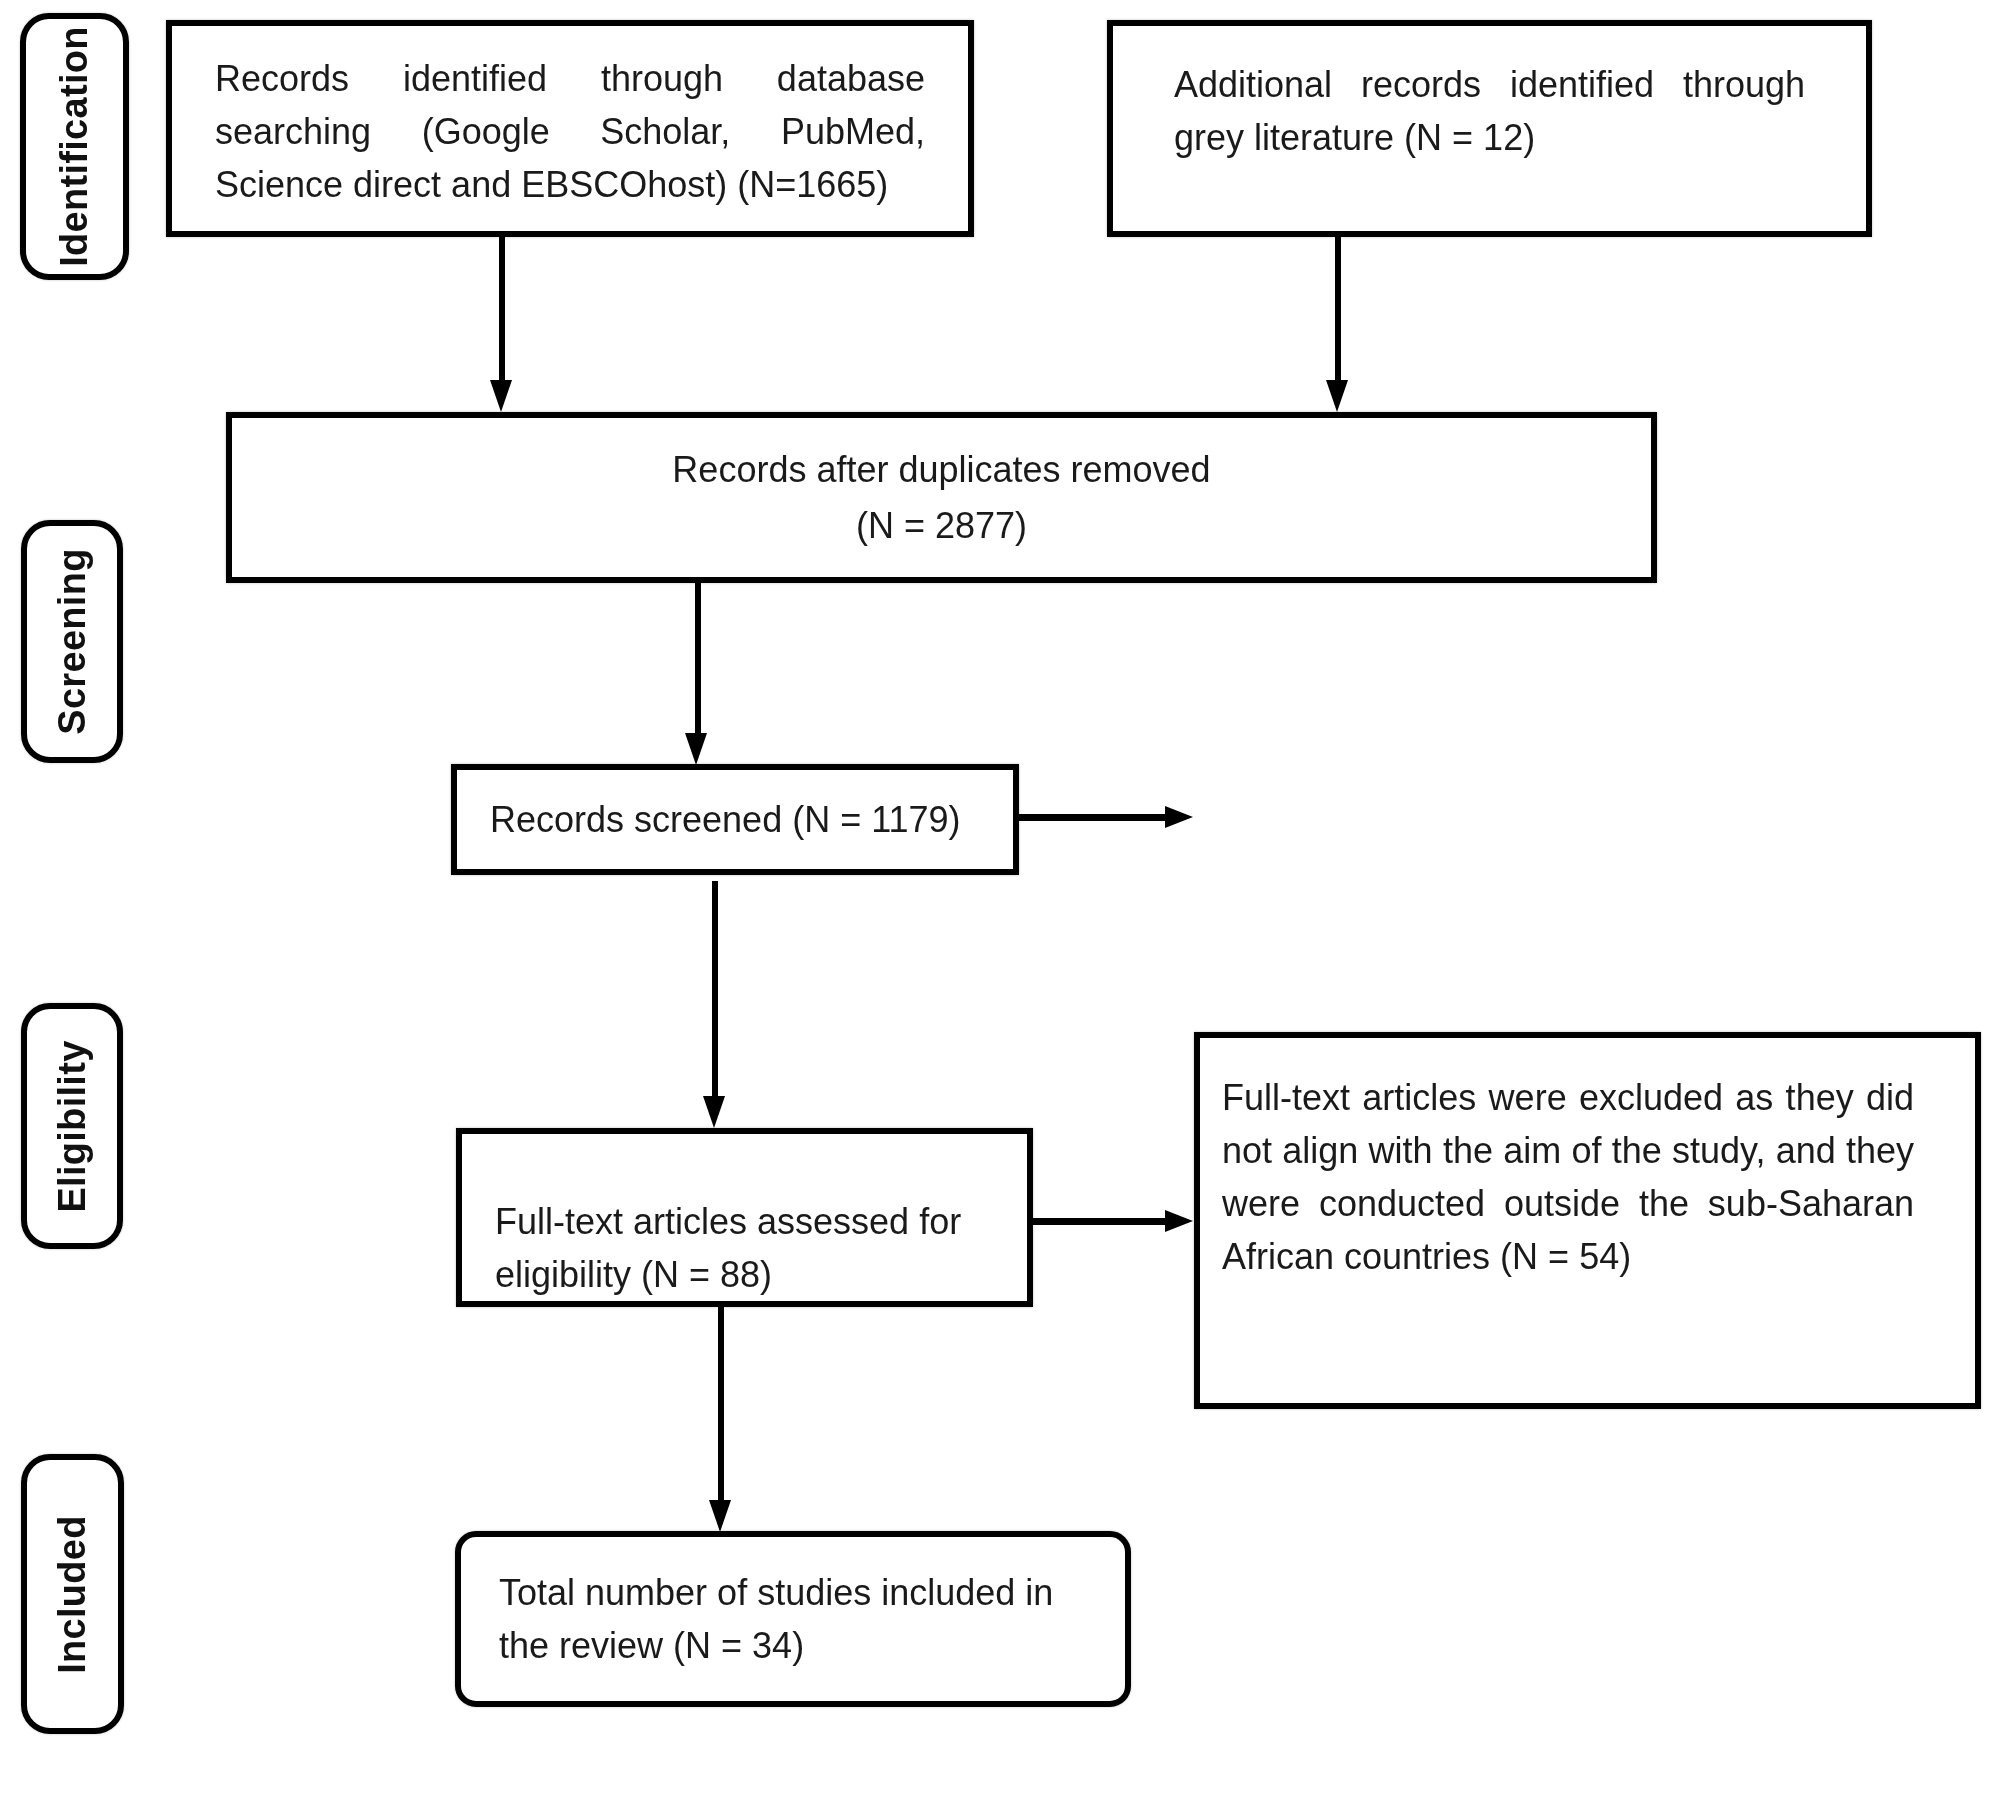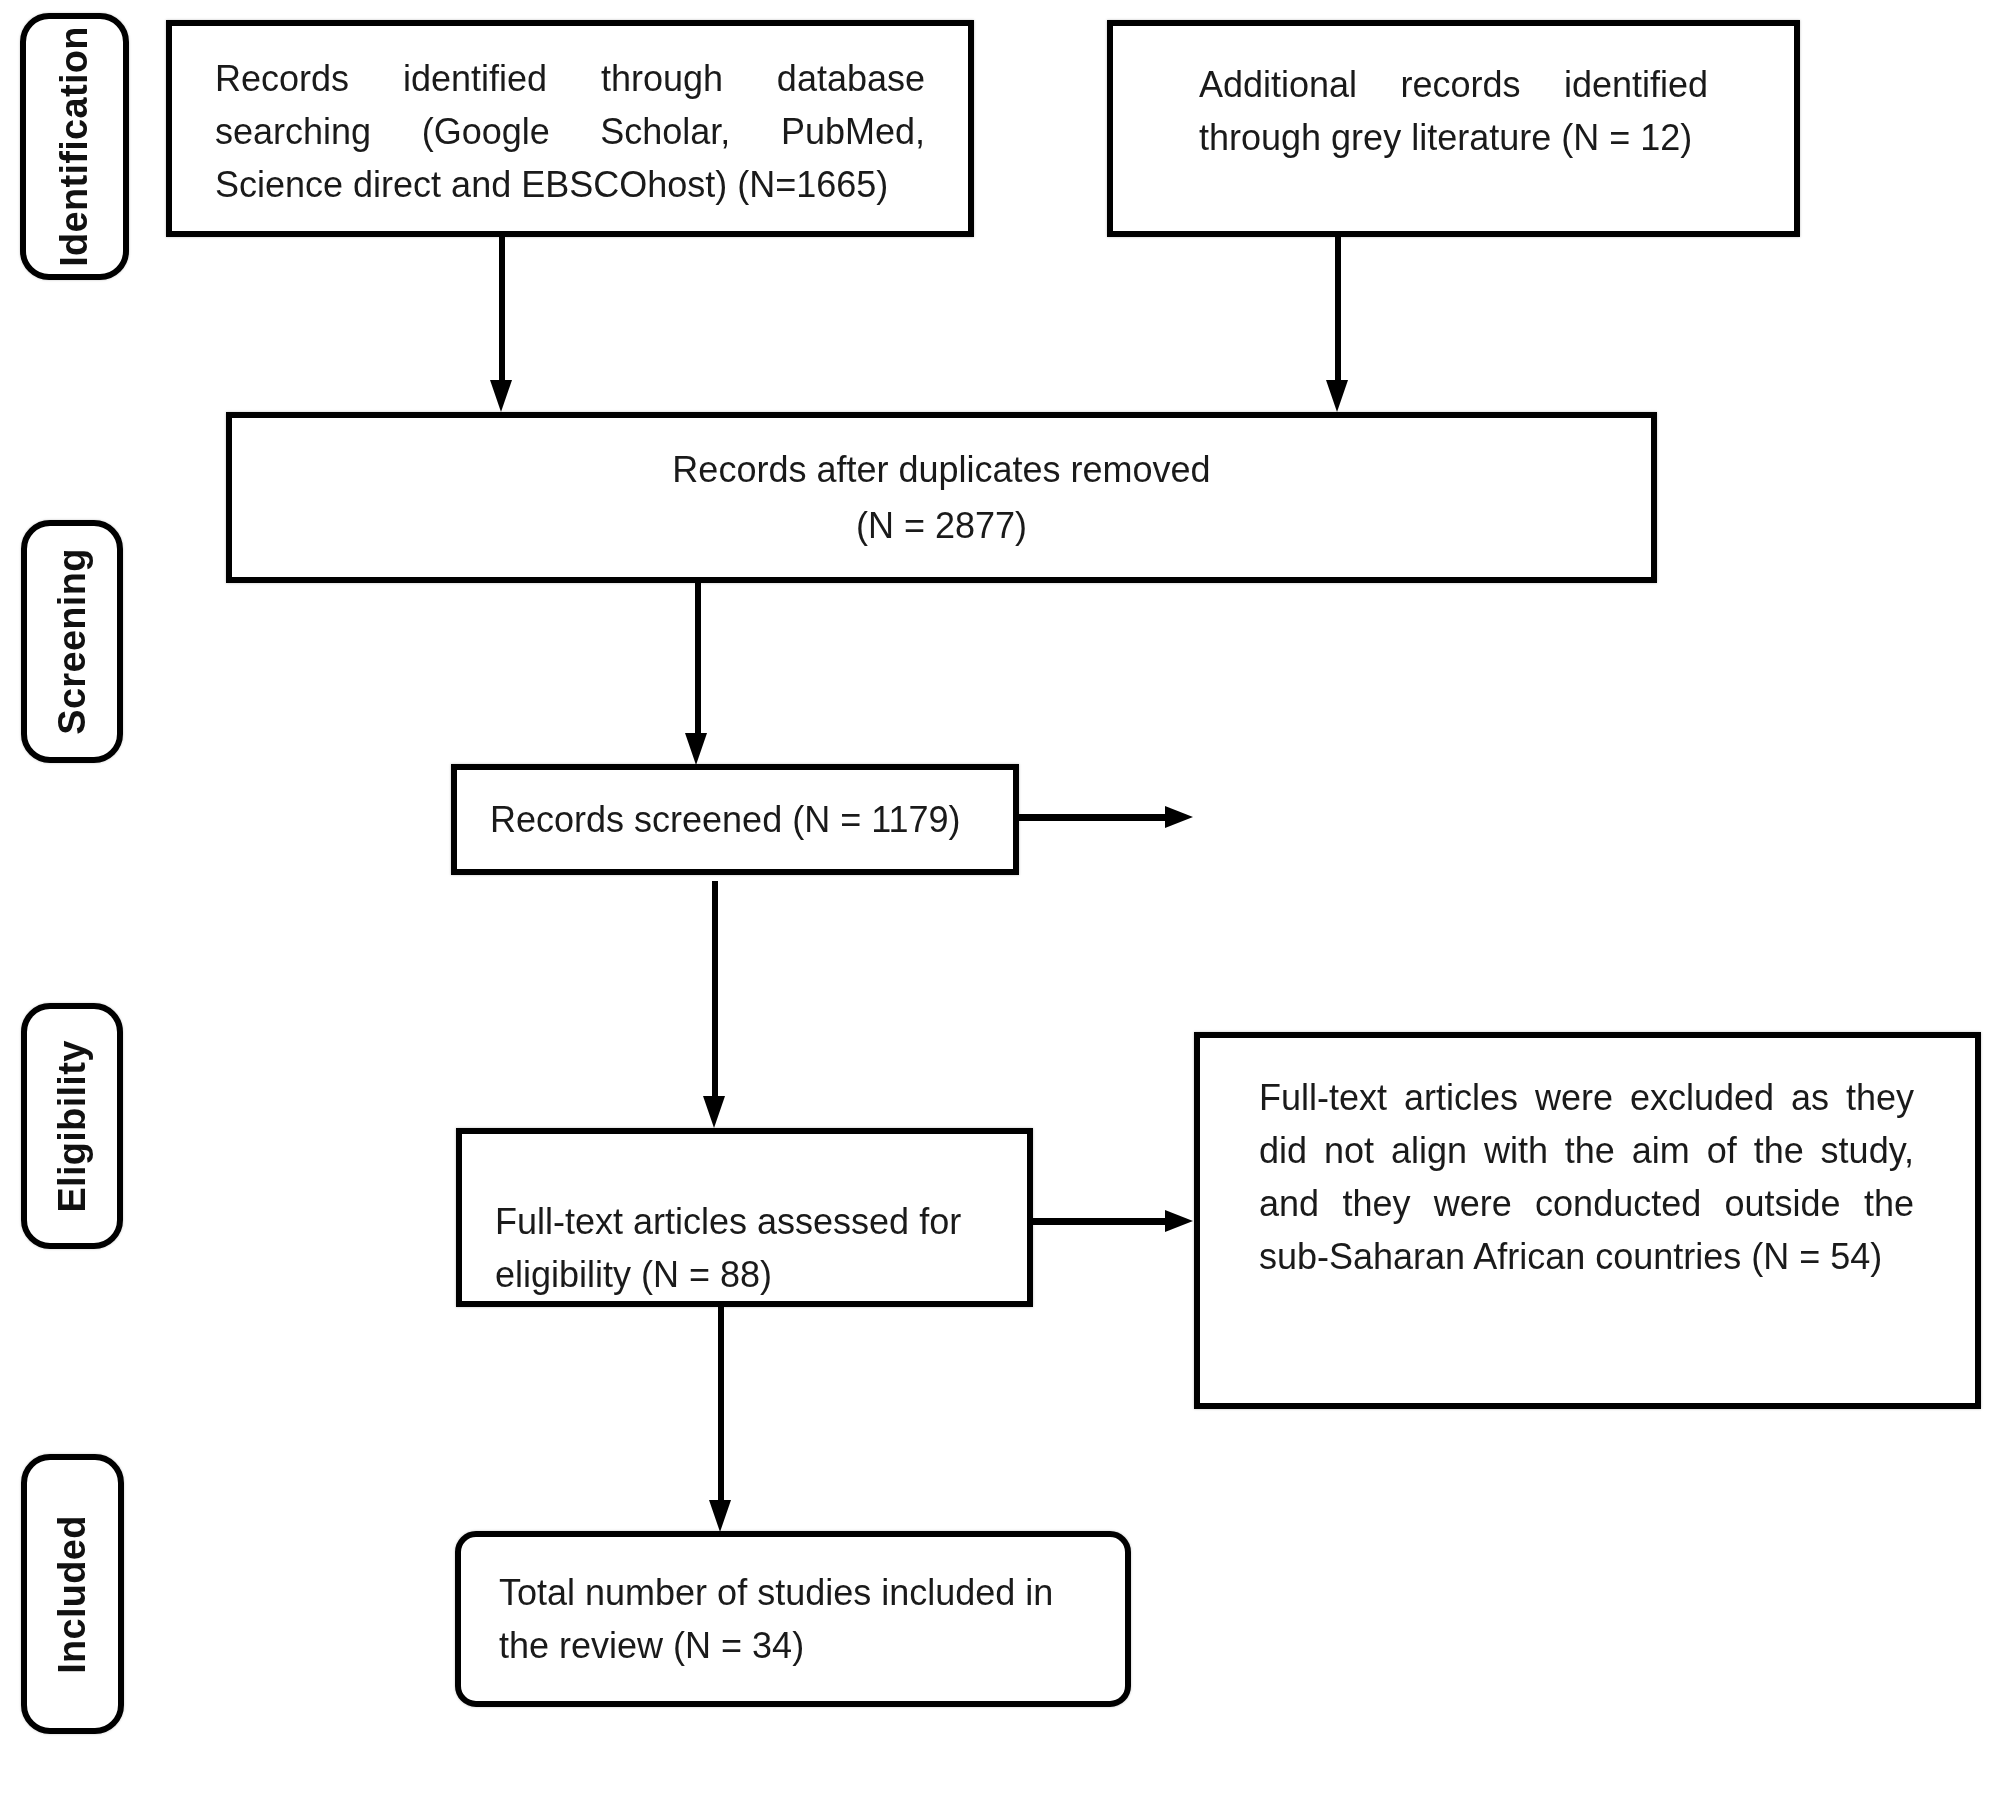--- a/index.html
+++ b/index.html
@@ -49,26 +49,26 @@
   }
   .justify { text-align: justify; }
   .vcenter {
     display: flex;
     flex-direction: column;
     justify-content: center;
   }
   .hcenter { text-align: center; align-items: center; }
 
   #box-database        { left: 166px;  top: 20px;   width: 808px; height: 217px; padding: 26px 43px; }
-  #box-grey            { left: 1107px; top: 20px;   width: 693px; height: 217px; padding: 32px 86px; }
+  #box-grey            { left: 1107px; top: 20px;   width: 765px; height: 217px; padding: 32px 61px; }
   #box-duplicates      { left: 210px;  top: 412px;  width: 1431px; height: 171px; line-height: 56px; margin-left: 16px; }
   #box-screened        { left: 451px;  top: 764px; width: 568px;  height: 111px; padding: 0 21px 0 33px; }
   #box-ineligible      { left: 1194px; top: 676px; width: 784px; height: 301px; padding: 32px 38px; }
   #box-fulltext        { left: 456px;  top: 1128px; width: 577px;  height: 179px; padding: 0 24px 0 33px; justify-content: flex-end; }
-  #box-excluded        { left: 1194px; top: 1032px; width: 787px; height: 377px; padding: 33px 61px 33px 59px; }
+  #box-excluded        { left: 1194px; top: 1032px; width: 787px; height: 377px; padding: 33px 61px 33px 22px; }
   #box-included        { left: 455px;  top: 1531px; width: 676px; height: 176px; padding: 0 68px 0 38px; border-radius: 21px; }
 
   
   .vline {
     position: absolute;
     width: 5.5px;
     background: #000;
   }
   .hline {
     position: absolute;

